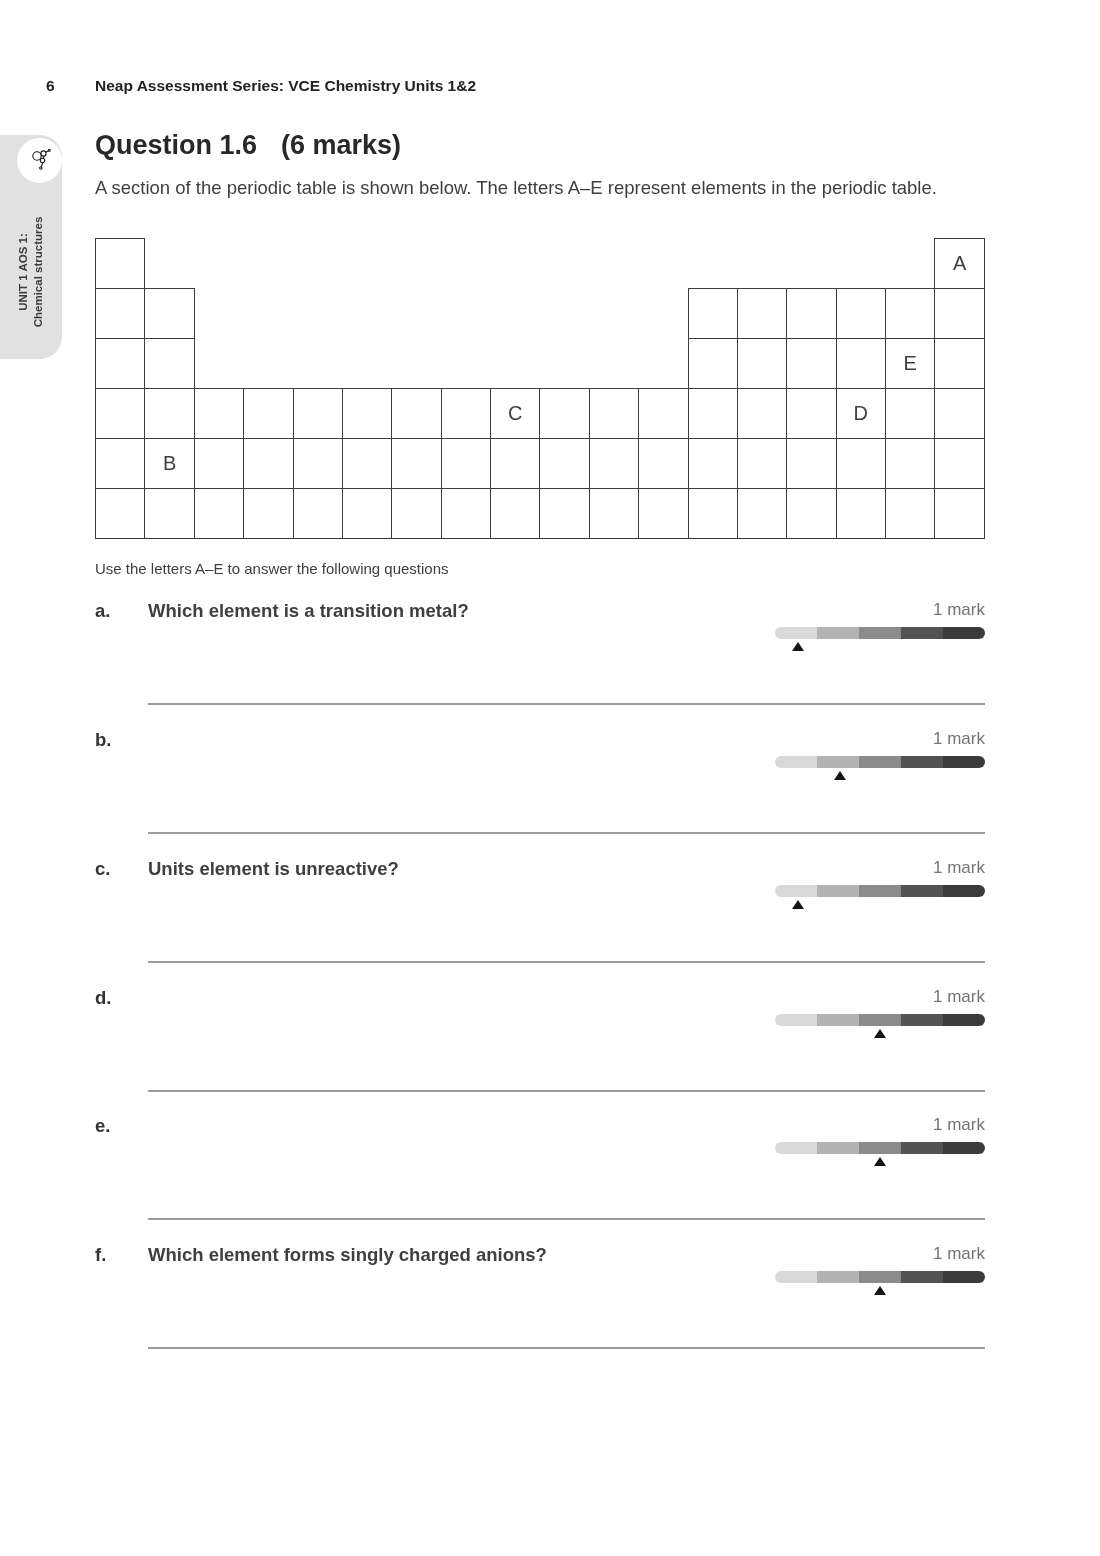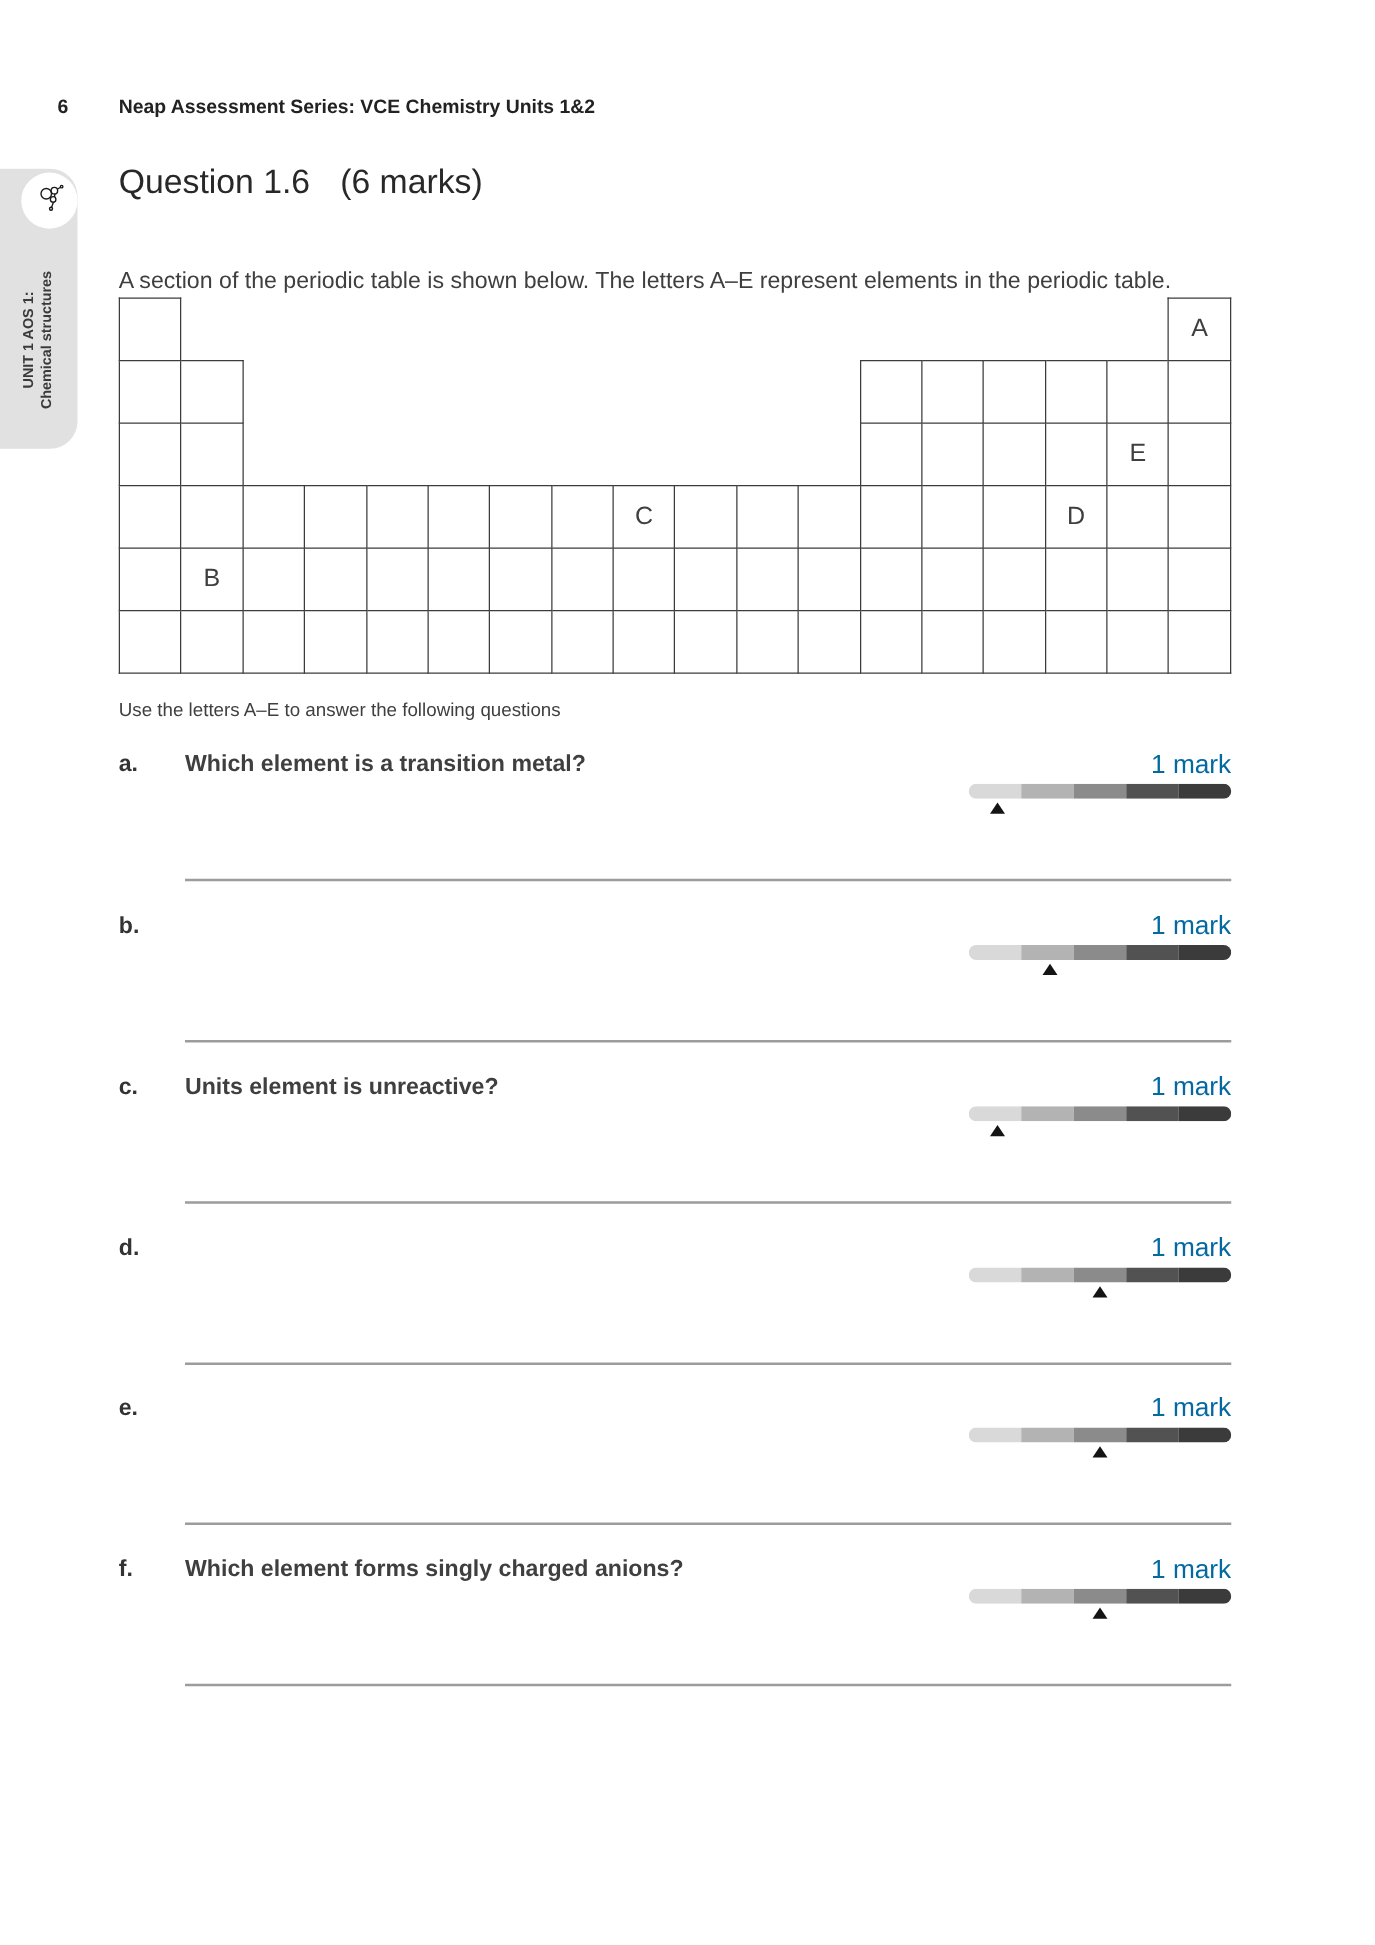--- a/index.html
+++ b/index.html
@@ -11,35 +11,35 @@
   .page-number{position:absolute;top:77px;left:46px;font-size:15.5px;font-weight:700;color:#222;}
   .header-title{position:absolute;top:77px;left:95px;font-size:15.5px;font-weight:700;color:#222;}
   
   .side-tab{position:absolute;left:0;top:135px;width:62px;height:224px;background:#e1e1e1;
     border-radius:0 22px 22px 0;}
   .tab-circle{position:absolute;left:17px;top:3px;width:45px;height:45px;border-radius:50%;
     background:#ffffff;display:flex;align-items:center;justify-content:center;}
   .tab-label{position:absolute;left:50%;top:137px;transform:translate(-50%,-50%) rotate(-90deg);
     white-space:nowrap;text-align:center;font-size:11.5px;font-weight:700;color:#3a3a3a;line-height:15px;}
   
-  .q-heading{position:absolute;left:95px;top:130px;font-size:27px;font-weight:400;color:#282828;}
+  .q-heading{position:absolute;left:95px;top:130px;font-size:27px;font-weight:700;color:#282828;}
   .q-heading .marks{margin-left:24px;}
-  .q-intro{position:absolute;left:95px;top:175px;width:895px;font-size:18.5px;line-height:25px;color:#3f3f3f;margin-top:36px;}
+  .q-intro{position:absolute;left:95px;top:175px;width:895px;font-size:18.5px;line-height:25px;color:#3f3f3f;}
   .q-instruction{position:absolute;left:95px;top:560px;font-size:15px;color:#3f3f3f;}
   
   .ptable-wrap{position:absolute;left:95px;top:238px;}
   table.ptable{border-collapse:collapse;table-layout:fixed;width:890px;height:300px;}
   table.ptable td{padding:0;height:49px;}
   table.ptable td.on{border:1.5px solid #3c3c3c;background:#fff;}
   table.ptable td span{display:block;text-align:center;font-size:20px;color:#3f3f3f;}
   
   .qblock{position:absolute;left:95px;width:890px;height:115px;}
   .qlabel{position:absolute;left:0;top:0;font-size:18.5px;font-weight:700;color:#333;}
   .qtext{position:absolute;left:53px;top:0;font-size:18.5px;color:#3f3f3f;white-space:nowrap;font-weight:bold;}
-  .qmark{position:absolute;right:0;top:0;font-size:21px;color:#0369a1;margin-left:28px;}
+  .qmark{position:absolute;right:0;top:0;font-size:17px;color:#737373;margin-left:28px;}
   .barwrap{position:absolute;right:0;top:27px;width:210px;height:26px;}
   .diffbar{position:absolute;left:0;top:0;width:210px;height:12px;border-radius:6px;
     overflow:hidden;display:flex;}
   .diffbar .seg{flex:1;height:100%;}
   .diffmarker{position:absolute;top:15px;width:0;height:0;
     border-left:6px solid transparent;border-right:6px solid transparent;
     border-bottom:9px solid #141414;}
   .answerline{position:absolute;left:53px;right:0;top:103px;border-top:2px solid #9c9c9c;}
 </style>
 </head>

